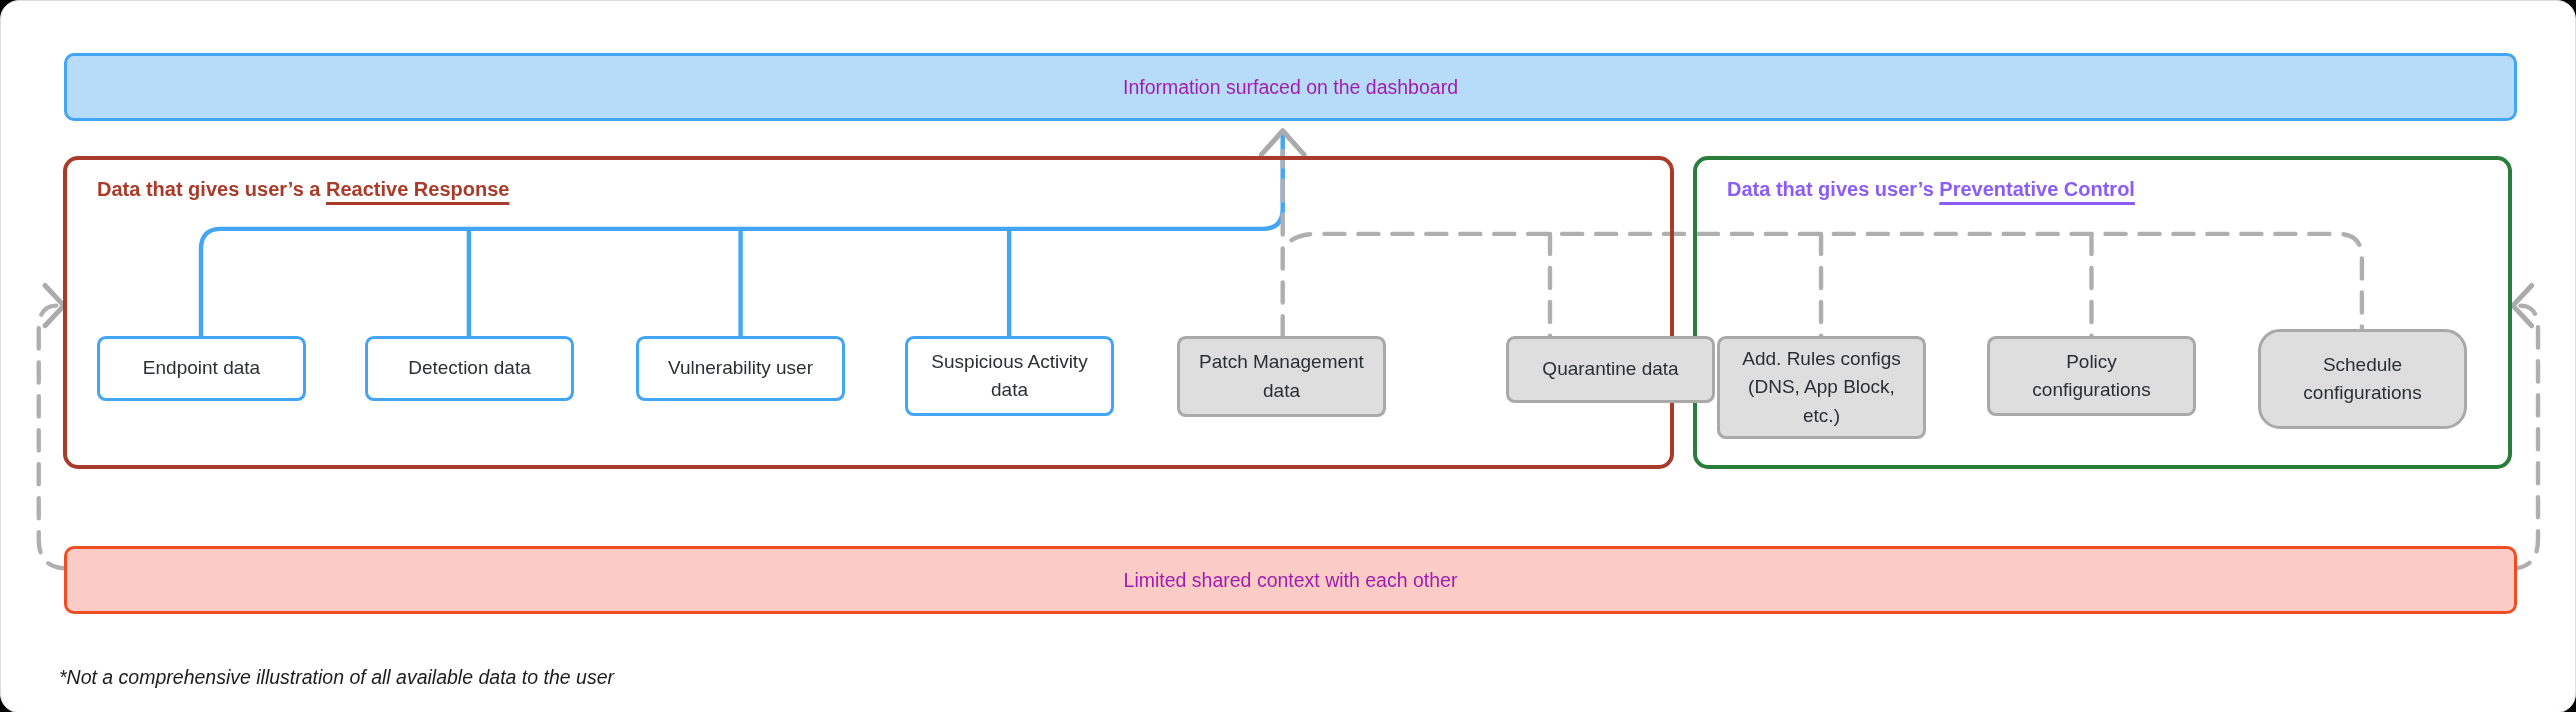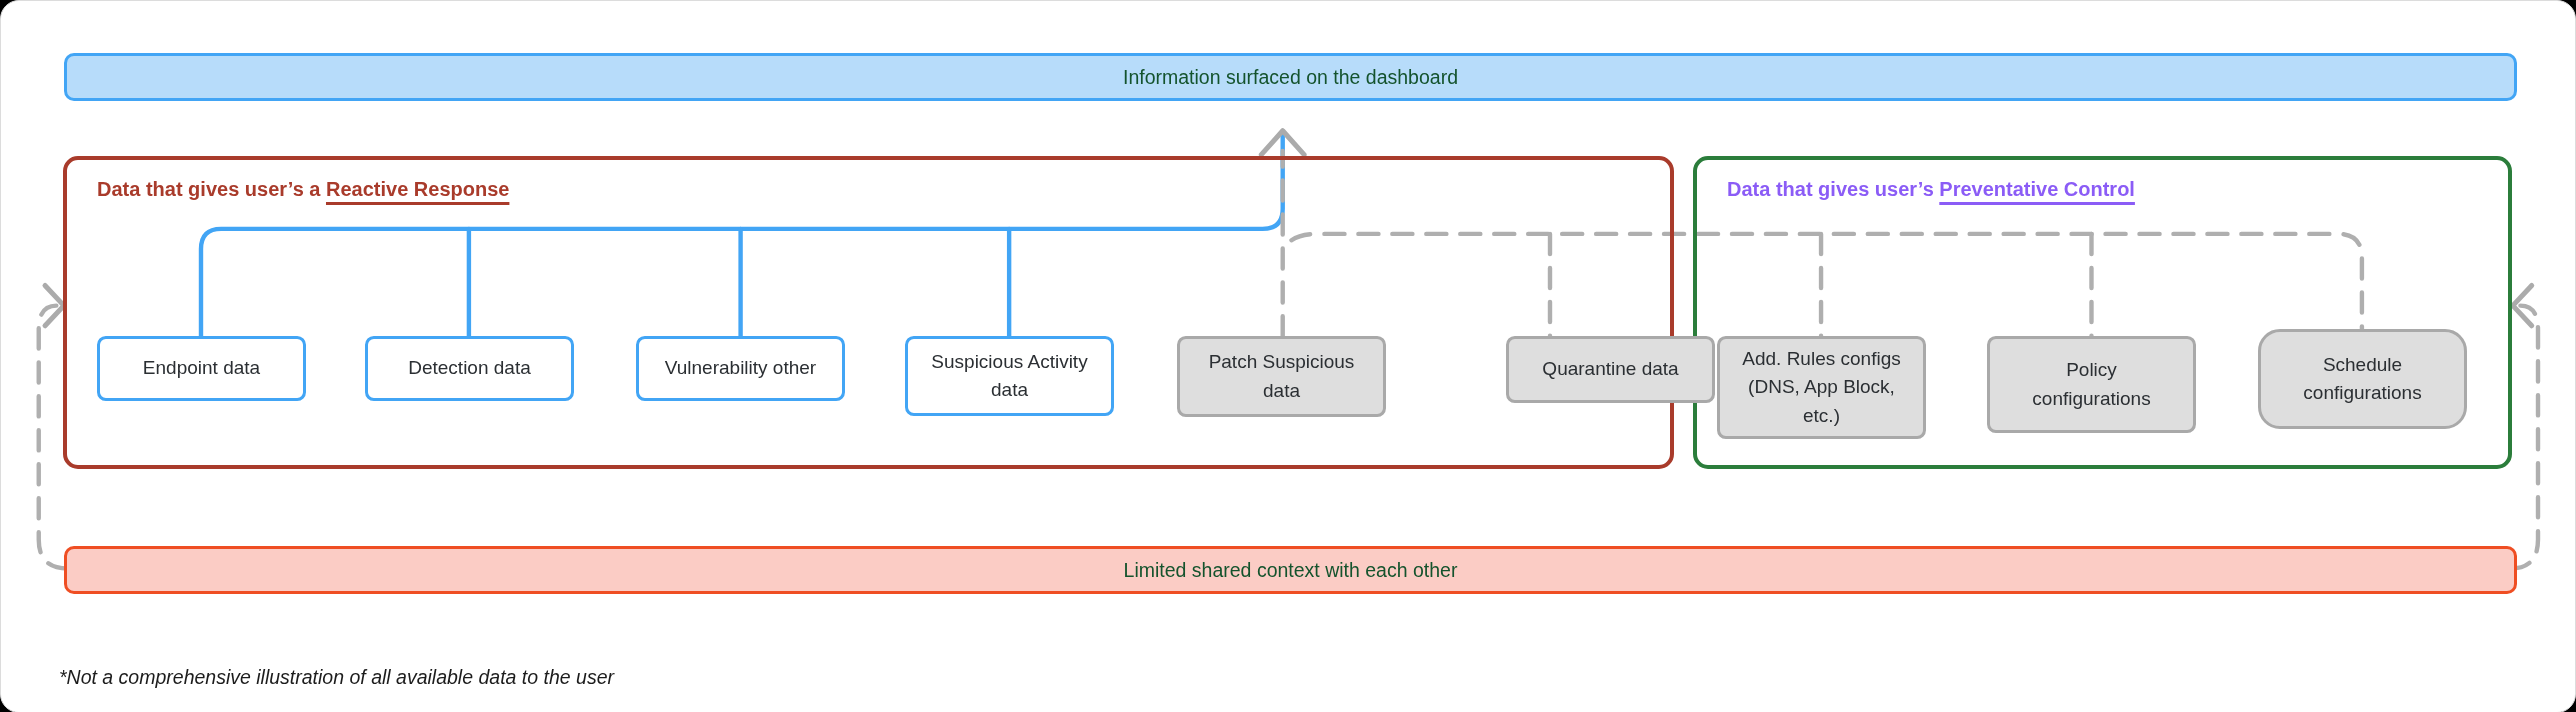--- a/index.html
+++ b/index.html
@@ -10,23 +10,23 @@
     background:#ffffff;
     border-radius:19px;
     border:1.3px solid #dcdcdc;
     overflow:hidden;
     font-family:"Liberation Sans","DejaVu Sans",sans-serif;
     color:#212121;
   }
   svg.connectors{position:absolute;left:0;top:0;width:2576px;height:713px;}
 
   .banner{
-    position:absolute;left:63px;width:2453px;height:48px;
+    position:absolute;left:63px;width:2453px;height:68px;
     display:flex;align-items:center;justify-content:center;
-    font-size:19.5px;color:#14532d;
+    font-size:19.5px;color:#a21caf;
     border-radius:10px;
   }
   .banner.top{top:52px;background:#b7dcfa;border:3.8px solid #42a5f5;}
   .banner.bottom{top:545px;background:#fbccc5;border:3.8px solid #ef4e23;}
 
   .section{position:absolute;top:155px;height:313px;border-radius:15px;background:transparent;padding-left:24px;}
   .section.reactive{left:62px;width:1611px;border:4.4px solid #a93b2b;}
   .section.preventative{left:1692px;width:819px;border:4.4px solid #2b7d3b;}
   .section-title{position:absolute;left:30px;top:17.6px;font-size:20px;font-weight:bold;white-space:nowrap;}
   .section.reactive .section-title{color:#a93b2b;}
@@ -94,35 +94,35 @@
     </div>
   </div>
 
   <div class="node blue" style="left:96px;top:335px;height:65px;">
     <span>Endpoint data</span>
   </div>
   <div class="node blue" style="left:364px;top:335px;height:65px;">
     <span>Detection data</span>
   </div>
   <div class="node blue" style="left:635px;top:335px;height:65px;">
-    <span>Vulnerability other</span>
+    <span>Vulnerability user</span>
   </div>
   <div class="node blue" style="left:904px;top:335px;height:80px;">
     <span>Suspicious Activity data</span>
   </div>
   <div class="node gray" style="left:1176px;top:335px;height:81px;">
-    <span>Patch Suspicious data</span>
+    <span>Patch Management data</span>
   </div>
   <div class="node gray" style="left:1505px;top:335px;height:67px;">
     <span>Quarantine data</span>
   </div>
   <div class="node gray" style="left:1716px;top:335px;height:103px;">
     <span>Add. Rules configs (DNS, App Block, etc.)</span>
   </div>
-  <div class="node gray" style="left:1986px;top:335px;height:97px;align-items:center;">
+  <div class="node gray" style="left:1986px;top:335px;height:80px;align-items:center;">
     <span>Policy configurations</span>
   </div>
   <div class="node gray" style="left:2257px;top:328px;height:100px;border-radius:22px;">
     <span>Schedule configurations</span>
   </div>
 
   <div class="banner bottom">
     <span>Limited shared context with each other</span>
   </div>
 

